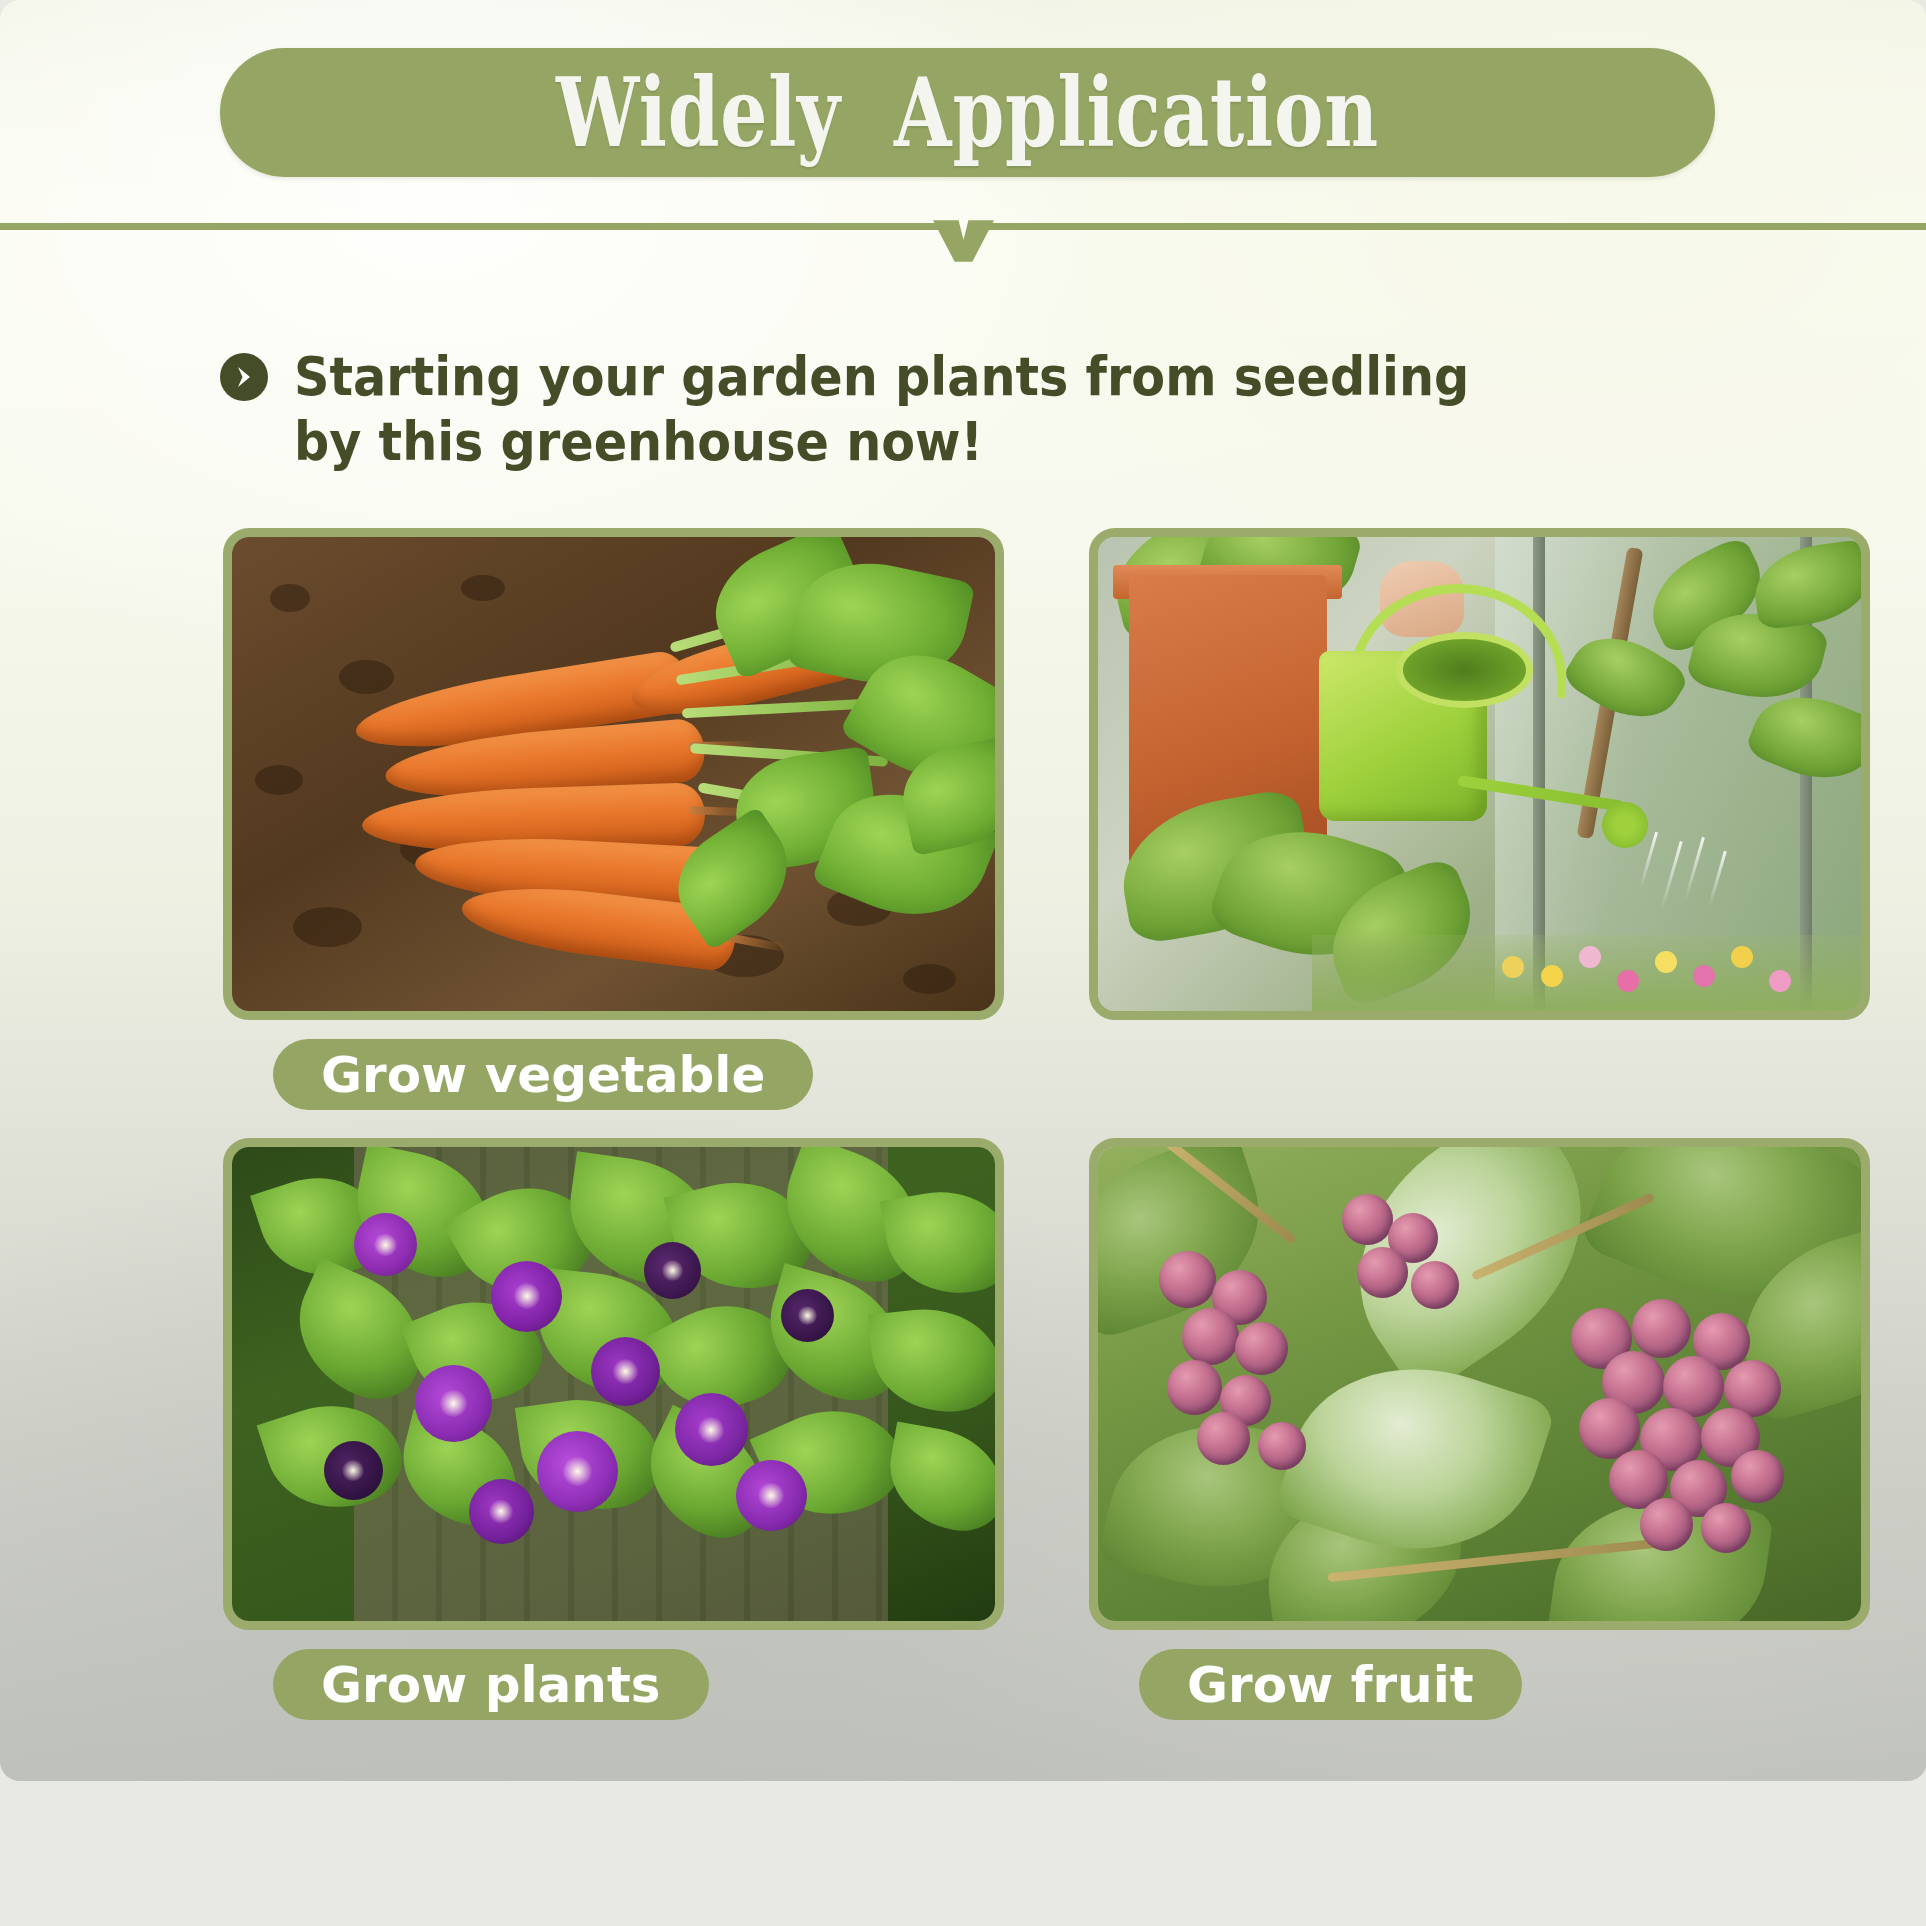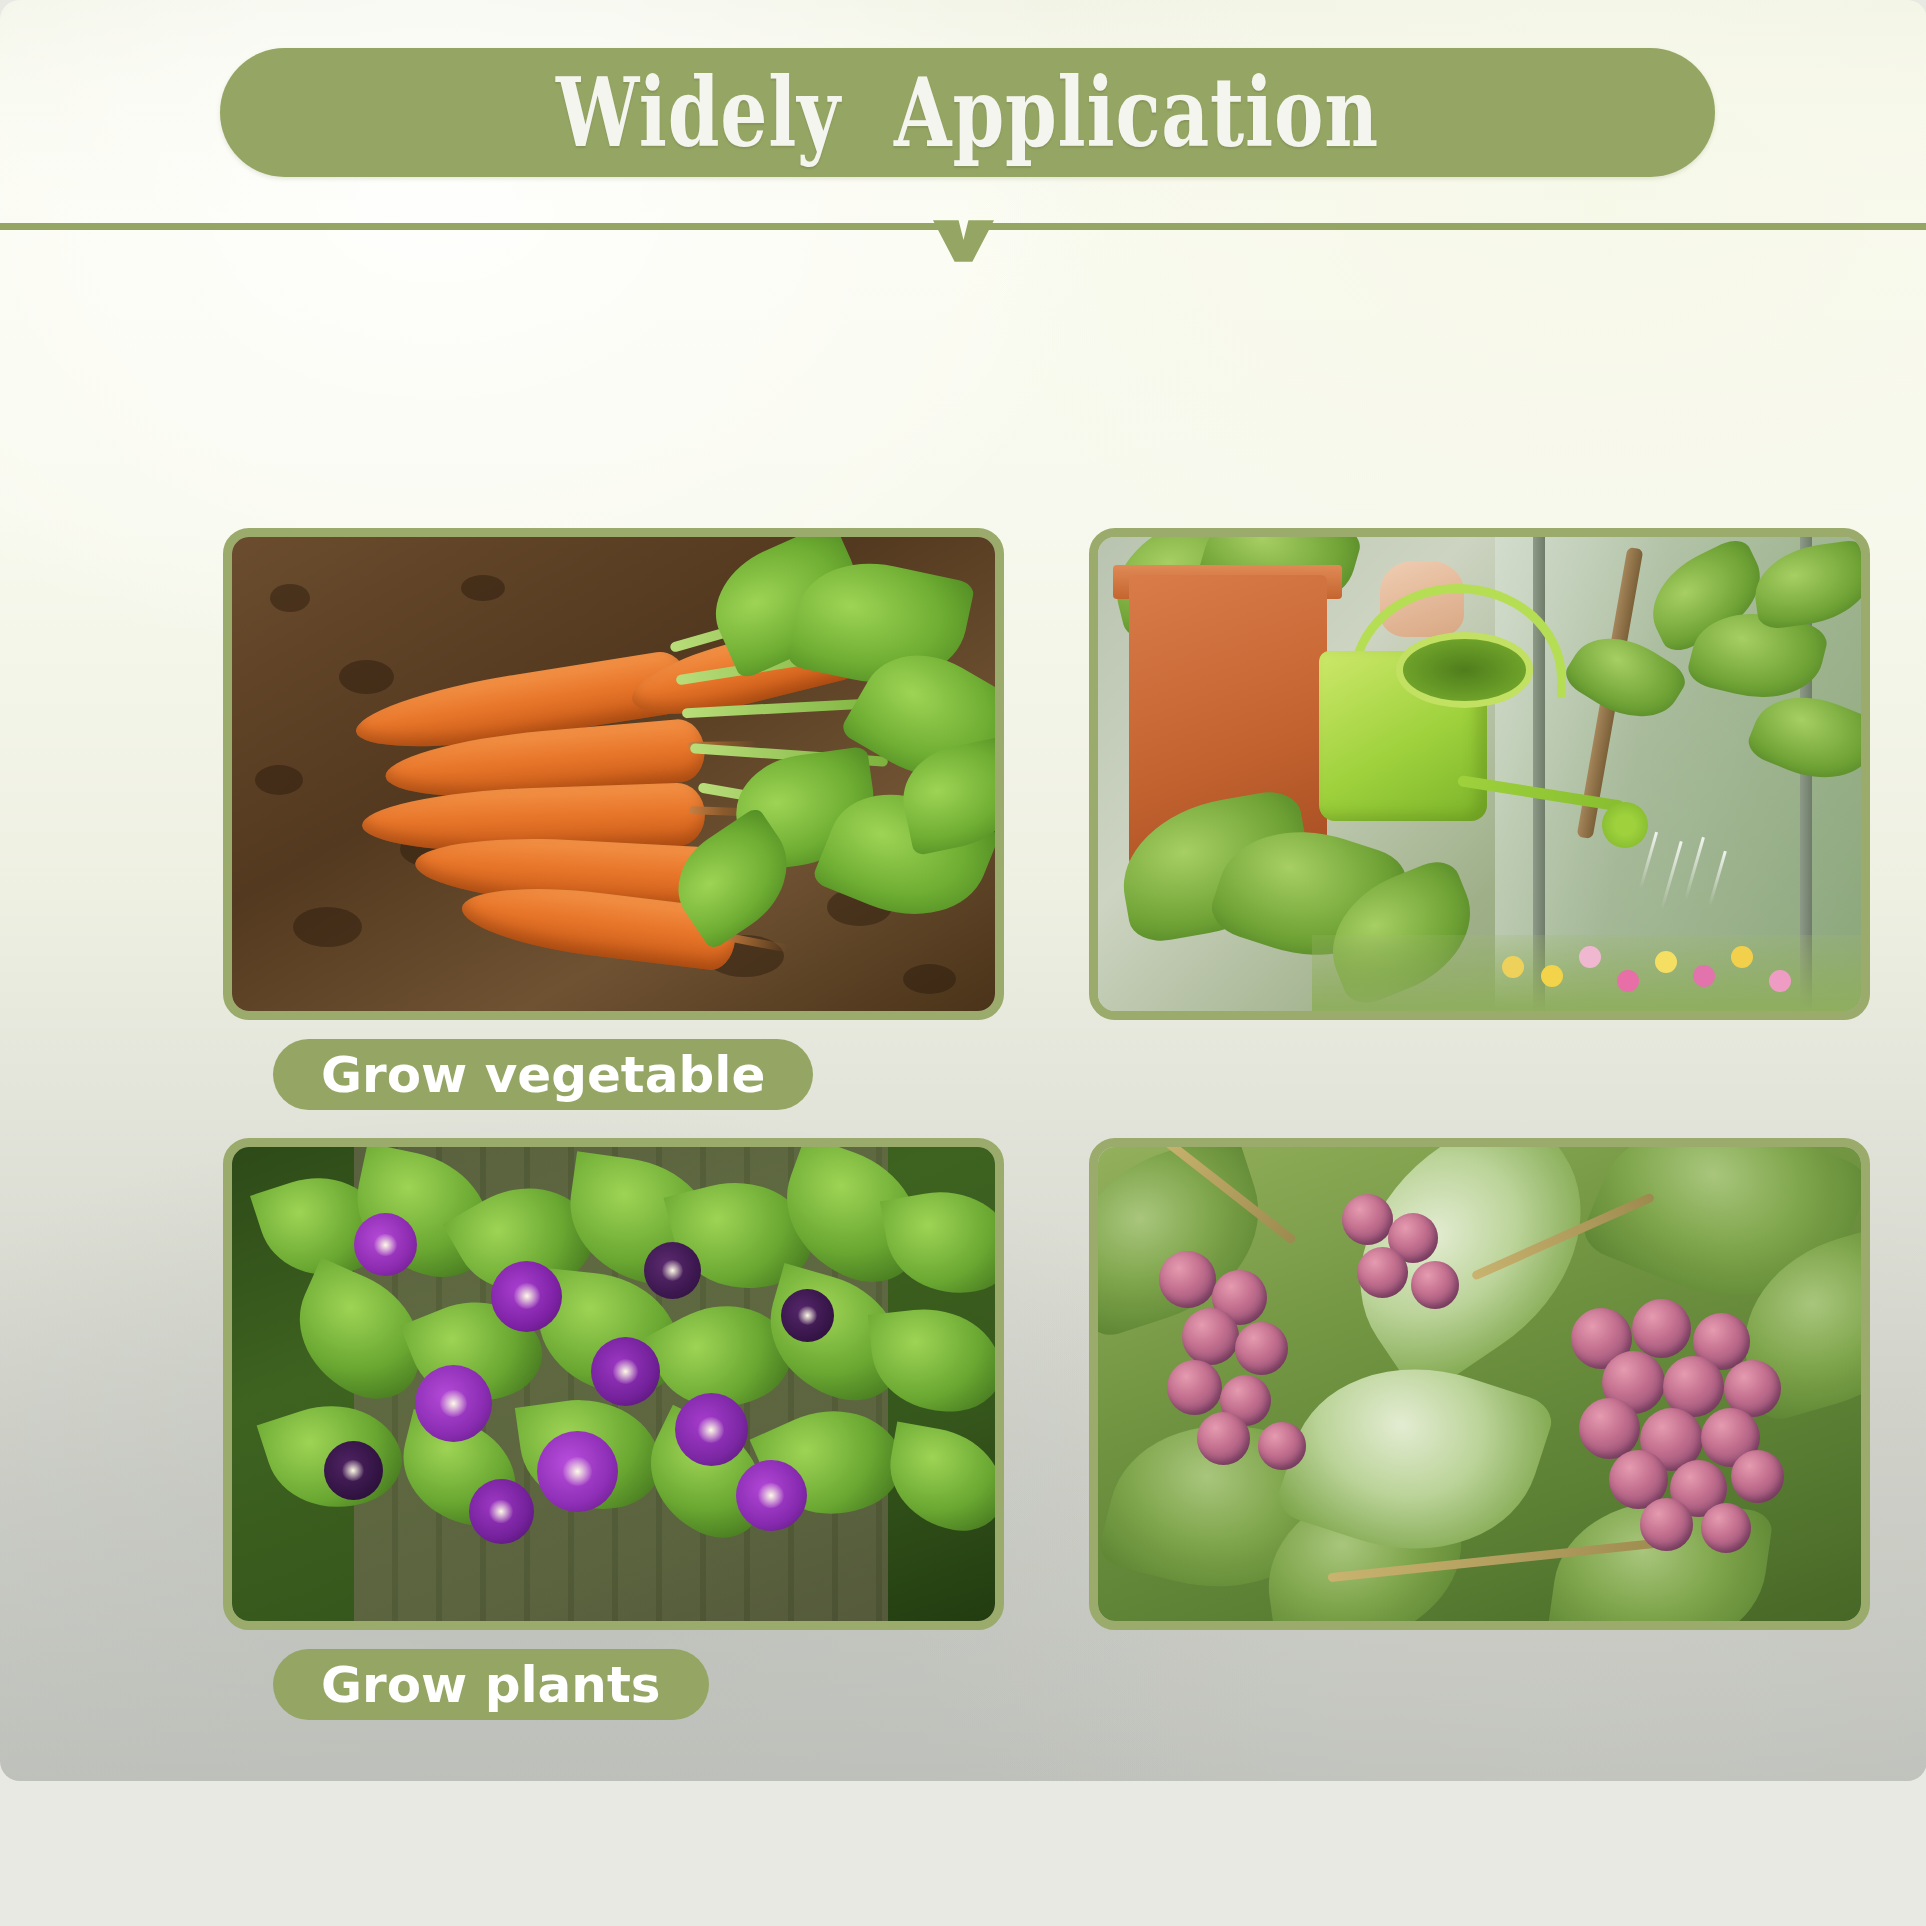--- a/index.html
+++ b/index.html
@@ -387,20 +387,28 @@
   </div>
 
   <div id="divider">
     <div class="rule rule-left"></div>
     <div class="rule rule-right"></div>
     <svg id="chevron-down-icon" viewBox="0 0 62 42">
       <path d="M0 0 H26 L31 20 L36 0 H62 L40 42 H22 Z" fill="#95a664"></path>
     </svg>
   </div>
 
+  <div id="bullet-row">
+    <div id="bullet-chevron-icon">
+      <svg width="24" height="26" viewBox="0 0 24 26">
+        <path d="M6 3 L18 13 L6 23 L10.5 13 Z" fill="#ffffff"></path>
+      </svg>
+    </div>
+    <div id="bullet-text">Starting your garden plants from seedling by this greenhouse now!</div>
+  </div>
 
   <div id="grid">
 
     <div class="grid-row">
 
       <div class="cell" style="height:594px;">
         <div class="photo-frame">
           <div class="photo ph-carrots">
             <div class="soil-speck" style="left:5%;top:10%;width:40px;height:28px;"></div>
             <div class="soil-speck" style="left:14%;top:26%;width:55px;height:34px;"></div>
@@ -574,20 +582,23 @@
             <div class="grape" style="left:63%;top:53%;width:61px;height:61px;"></div>
             <div class="grape" style="left:71%;top:55%;width:63px;height:63px;"></div>
             <div class="grape" style="left:79%;top:55%;width:59px;height:59px;"></div>
             <div class="grape" style="left:67%;top:64%;width:59px;height:59px;"></div>
             <div class="grape" style="left:75%;top:66%;width:57px;height:57px;"></div>
             <div class="grape" style="left:83%;top:64%;width:53px;height:53px;"></div>
             <div class="grape" style="left:71%;top:74%;width:53px;height:53px;"></div>
             <div class="grape" style="left:79%;top:75%;width:50px;height:50px;"></div>
           </div>
         </div>
+        <div class="caption-pill cap-right">
+          <span>Grow fruit</span>
+        </div>
       </div>
     </div>
   </div>
 
   <div id="footer-stripe"></div>
   <div id="footer-gap"></div>
   <div id="footer-band"></div>
 
 </div>
 

